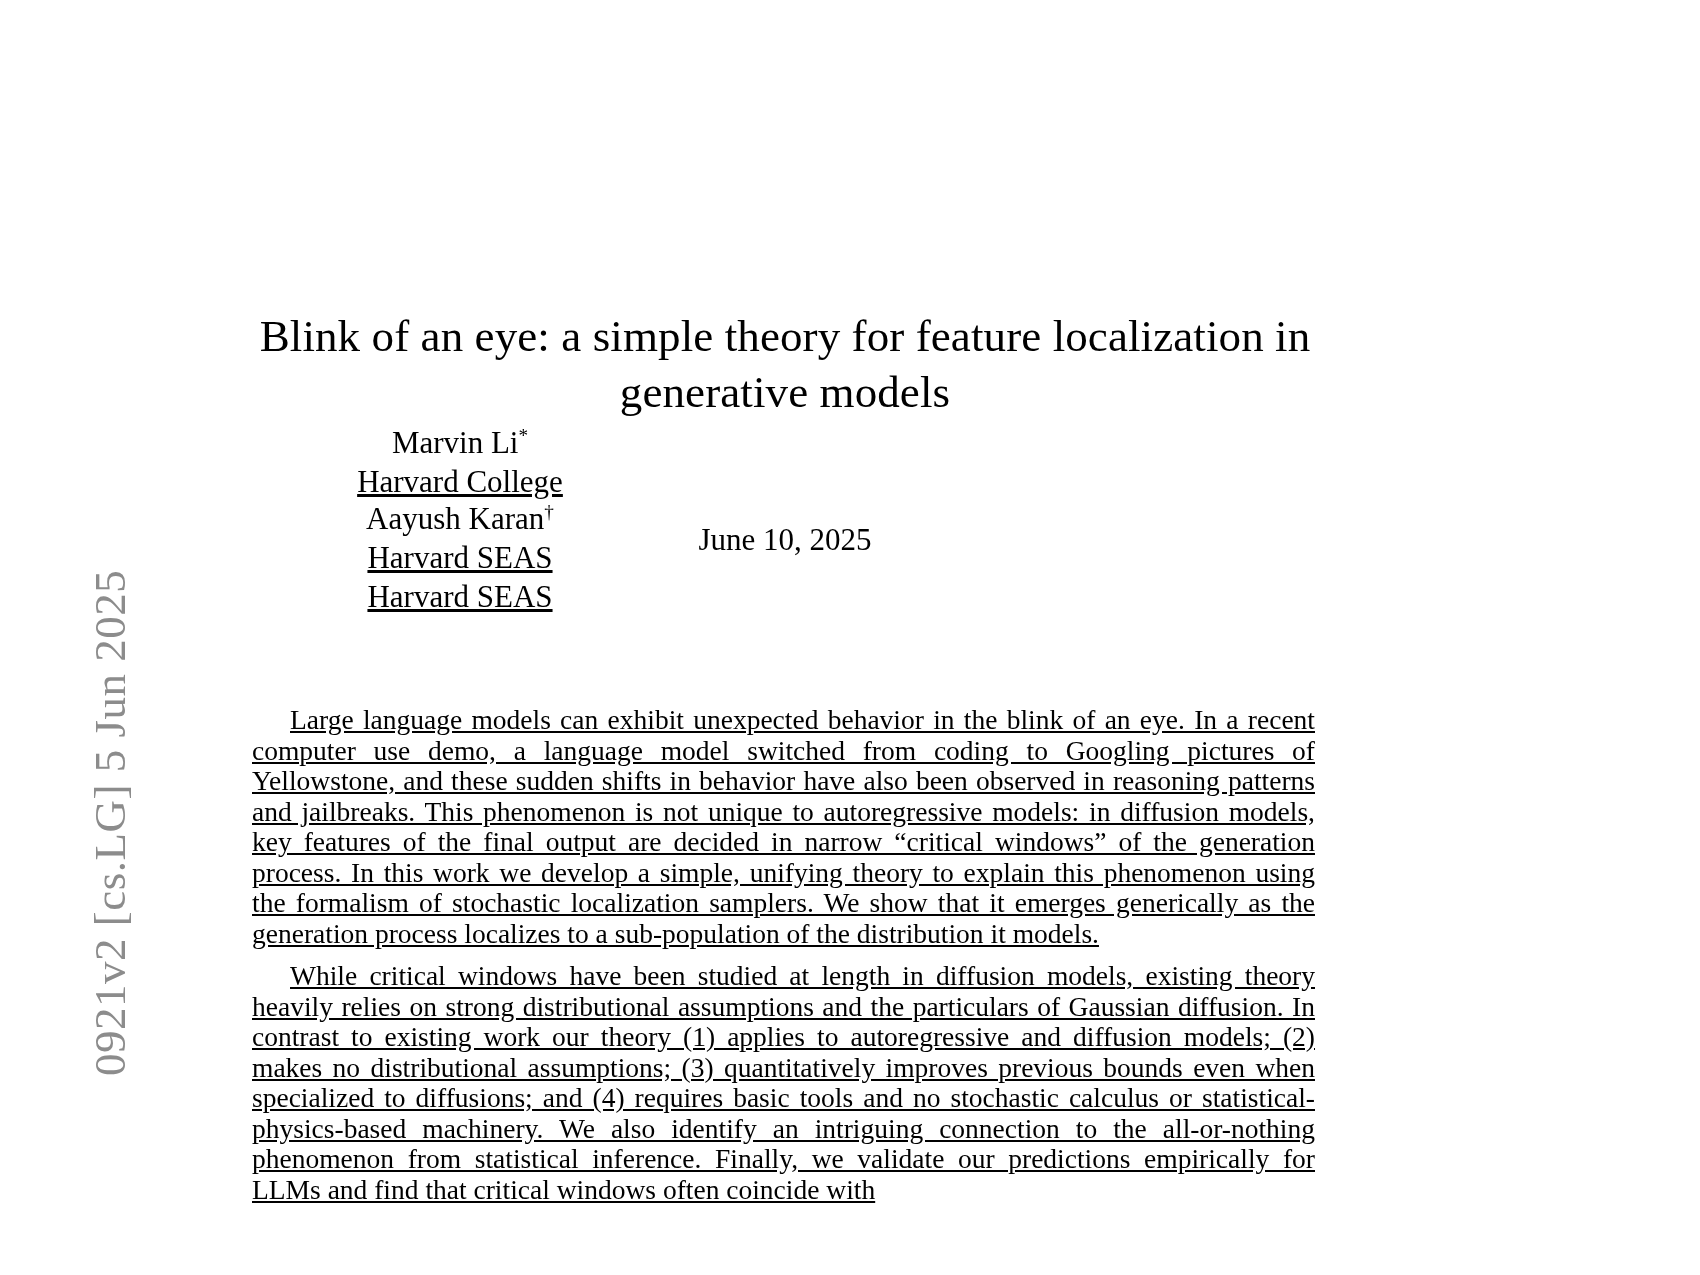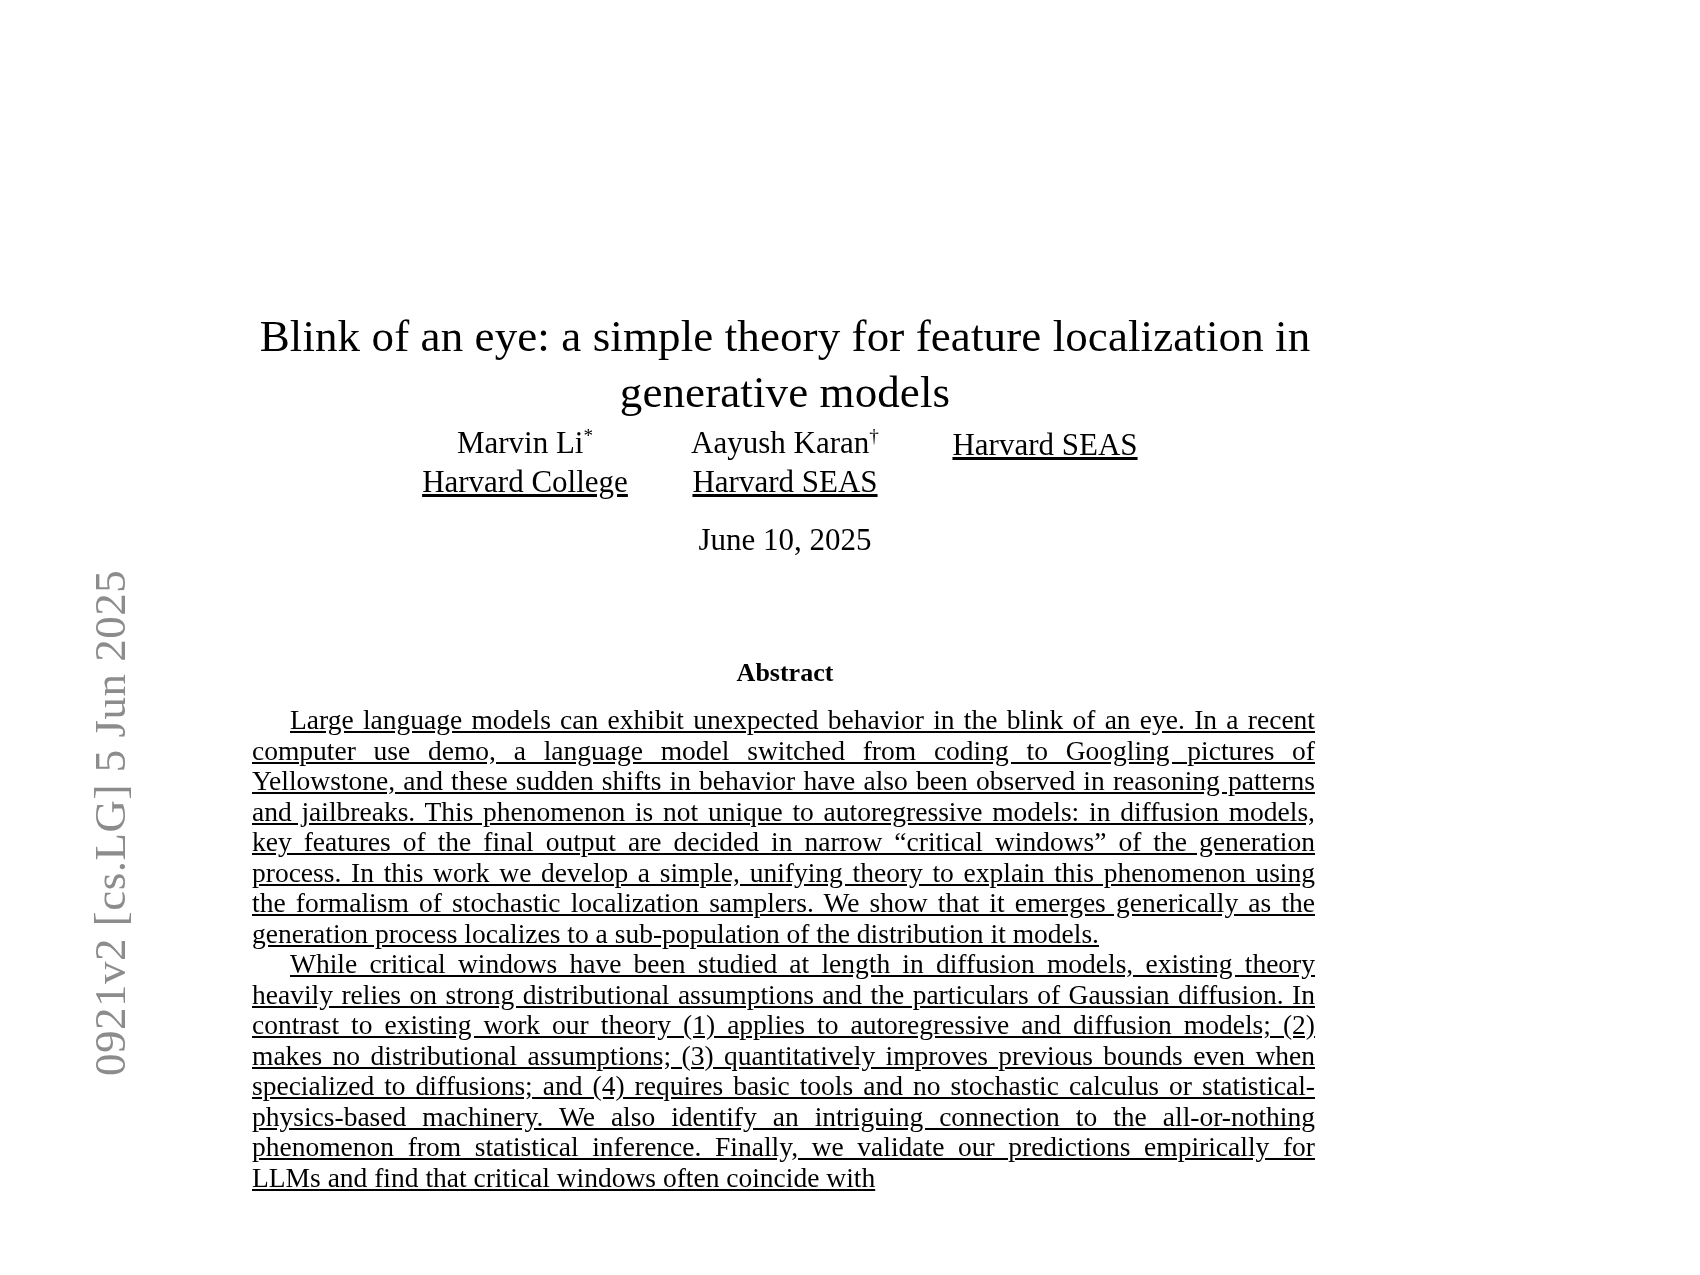--- a/index.html
+++ b/index.html
@@ -62,20 +62,21 @@
   }
 
   #authors {
     position: absolute;
     left: 330px;
     top: 424px;
     width: 910px;
     display: flex;
     justify-content: center;
     align-items: flex-start;
+    flex-direction: column;
   }
   .author-block {
     text-align: center;
     font-size: 31px;
     line-height: 37px;
     width: 260px;
   }
   .author-name {
     white-space: nowrap;
   }
@@ -119,21 +120,21 @@
     text-align: justify;
     text-decoration: underline;
   }
   #abstract-body p {
     margin: 0;
     text-indent: 38px;
     text-align: justify;
     text-justify: inter-word;
   }
   #abstract-body p + p {
-    margin-top: 0;
+    margin-top: 12px;
   }
 </style>
 </head>
 <body>
 
 <div id="arxiv-stamp">
   <div class="stamp-text">0921v2  [cs.LG]  5 Jun 2025</div>
 </div>
 
 <div id="page">
@@ -153,20 +154,19 @@
     </div>
 
     <div class="author-block">
       <div class="author-affil">Harvard SEAS</div>
     </div>
 
   </div>
 
   <div id="paper-date">June 10, 2025</div>
 
-  <div id="abstract-heading">Abstract</div>
 
   <div id="abstract-body">
     <p>Large language models can exhibit unexpected behavior in the blink of an eye. In a recent computer use demo, a language model switched from coding to Googling pictures of Yellowstone, and these sudden shifts in behavior have also been observed in reasoning patterns and jailbreaks. This phenomenon is not unique to autoregressive models: in diffusion models, key features of the final output are decided in narrow “critical windows” of the generation process. In this work we develop a simple, unifying theory to explain this phenomenon using the formalism of stochastic localization samplers. We show that it emerges generically as the generation process localizes to a sub-population of the distribution it models.</p>
     <p>While critical windows have been studied at length in diffusion models, existing theory heavily relies on strong distributional assumptions and the particulars of Gaussian diffusion. In contrast to existing work our theory (1) applies to autoregressive and diffusion models; (2) makes no distributional assumptions; (3) quantitatively improves previous bounds even when specialized to diffusions; and (4) requires basic tools and no stochastic calculus or statistical-physics-based machinery. We also identify an intriguing connection to the all-or-nothing phenomenon from statistical inference. Finally, we validate our predictions empirically for LLMs and find that critical windows often coincide with</p>
   </div>
 
 </div>
 
 </body></html>

